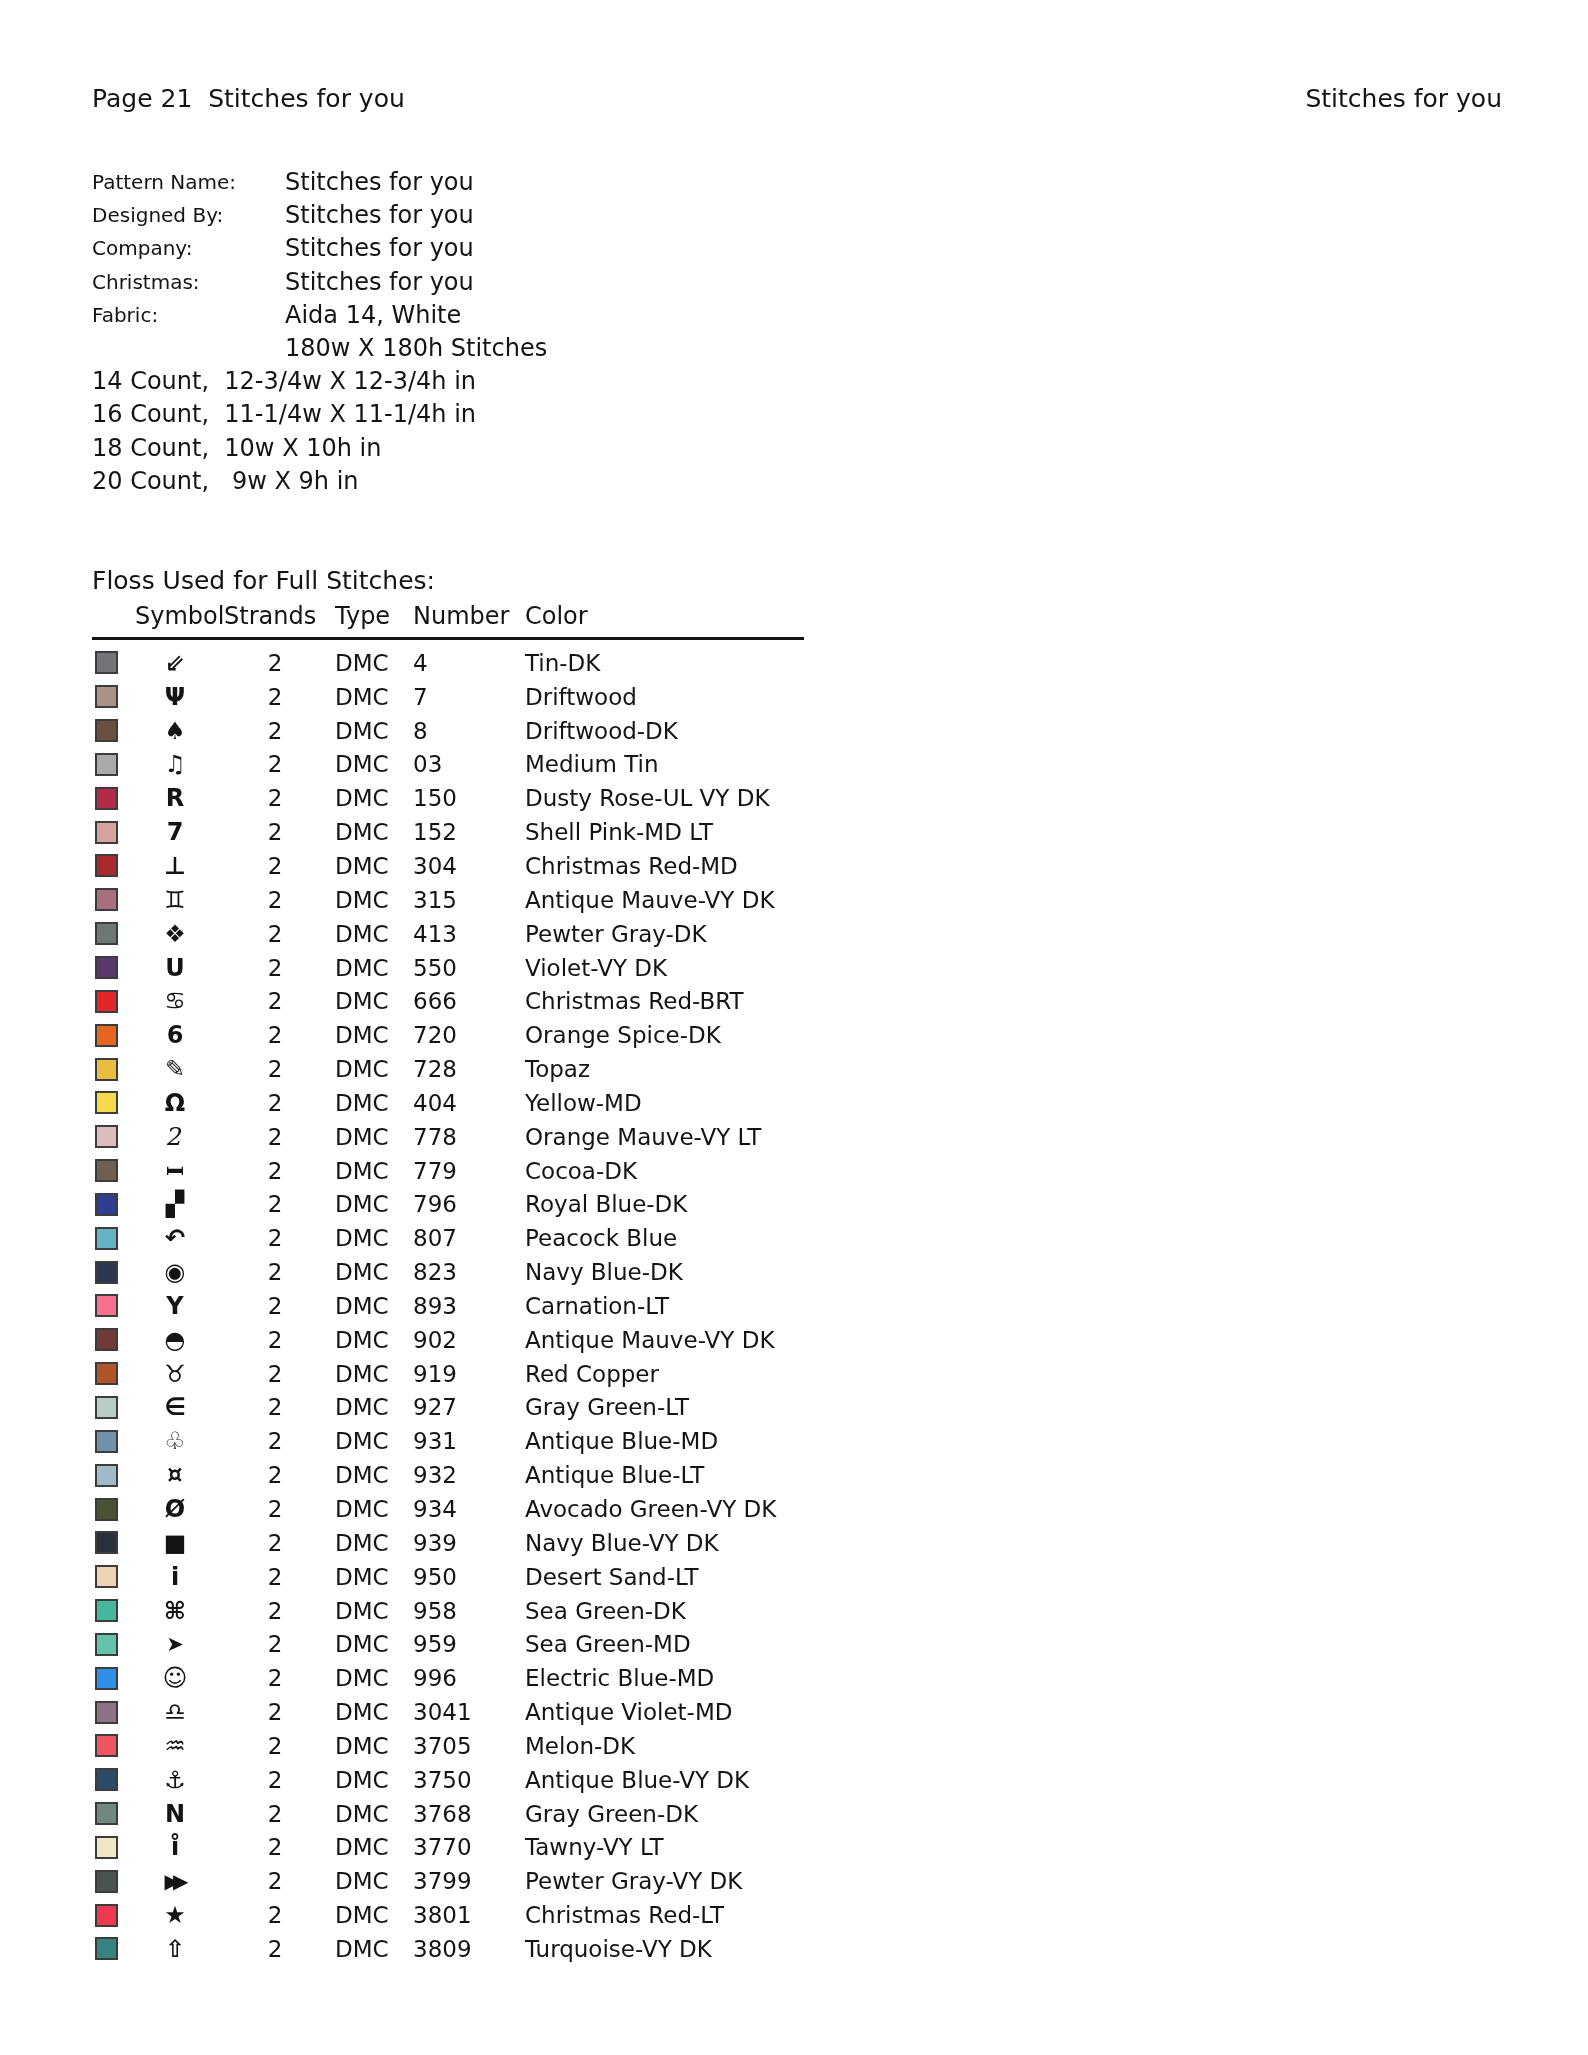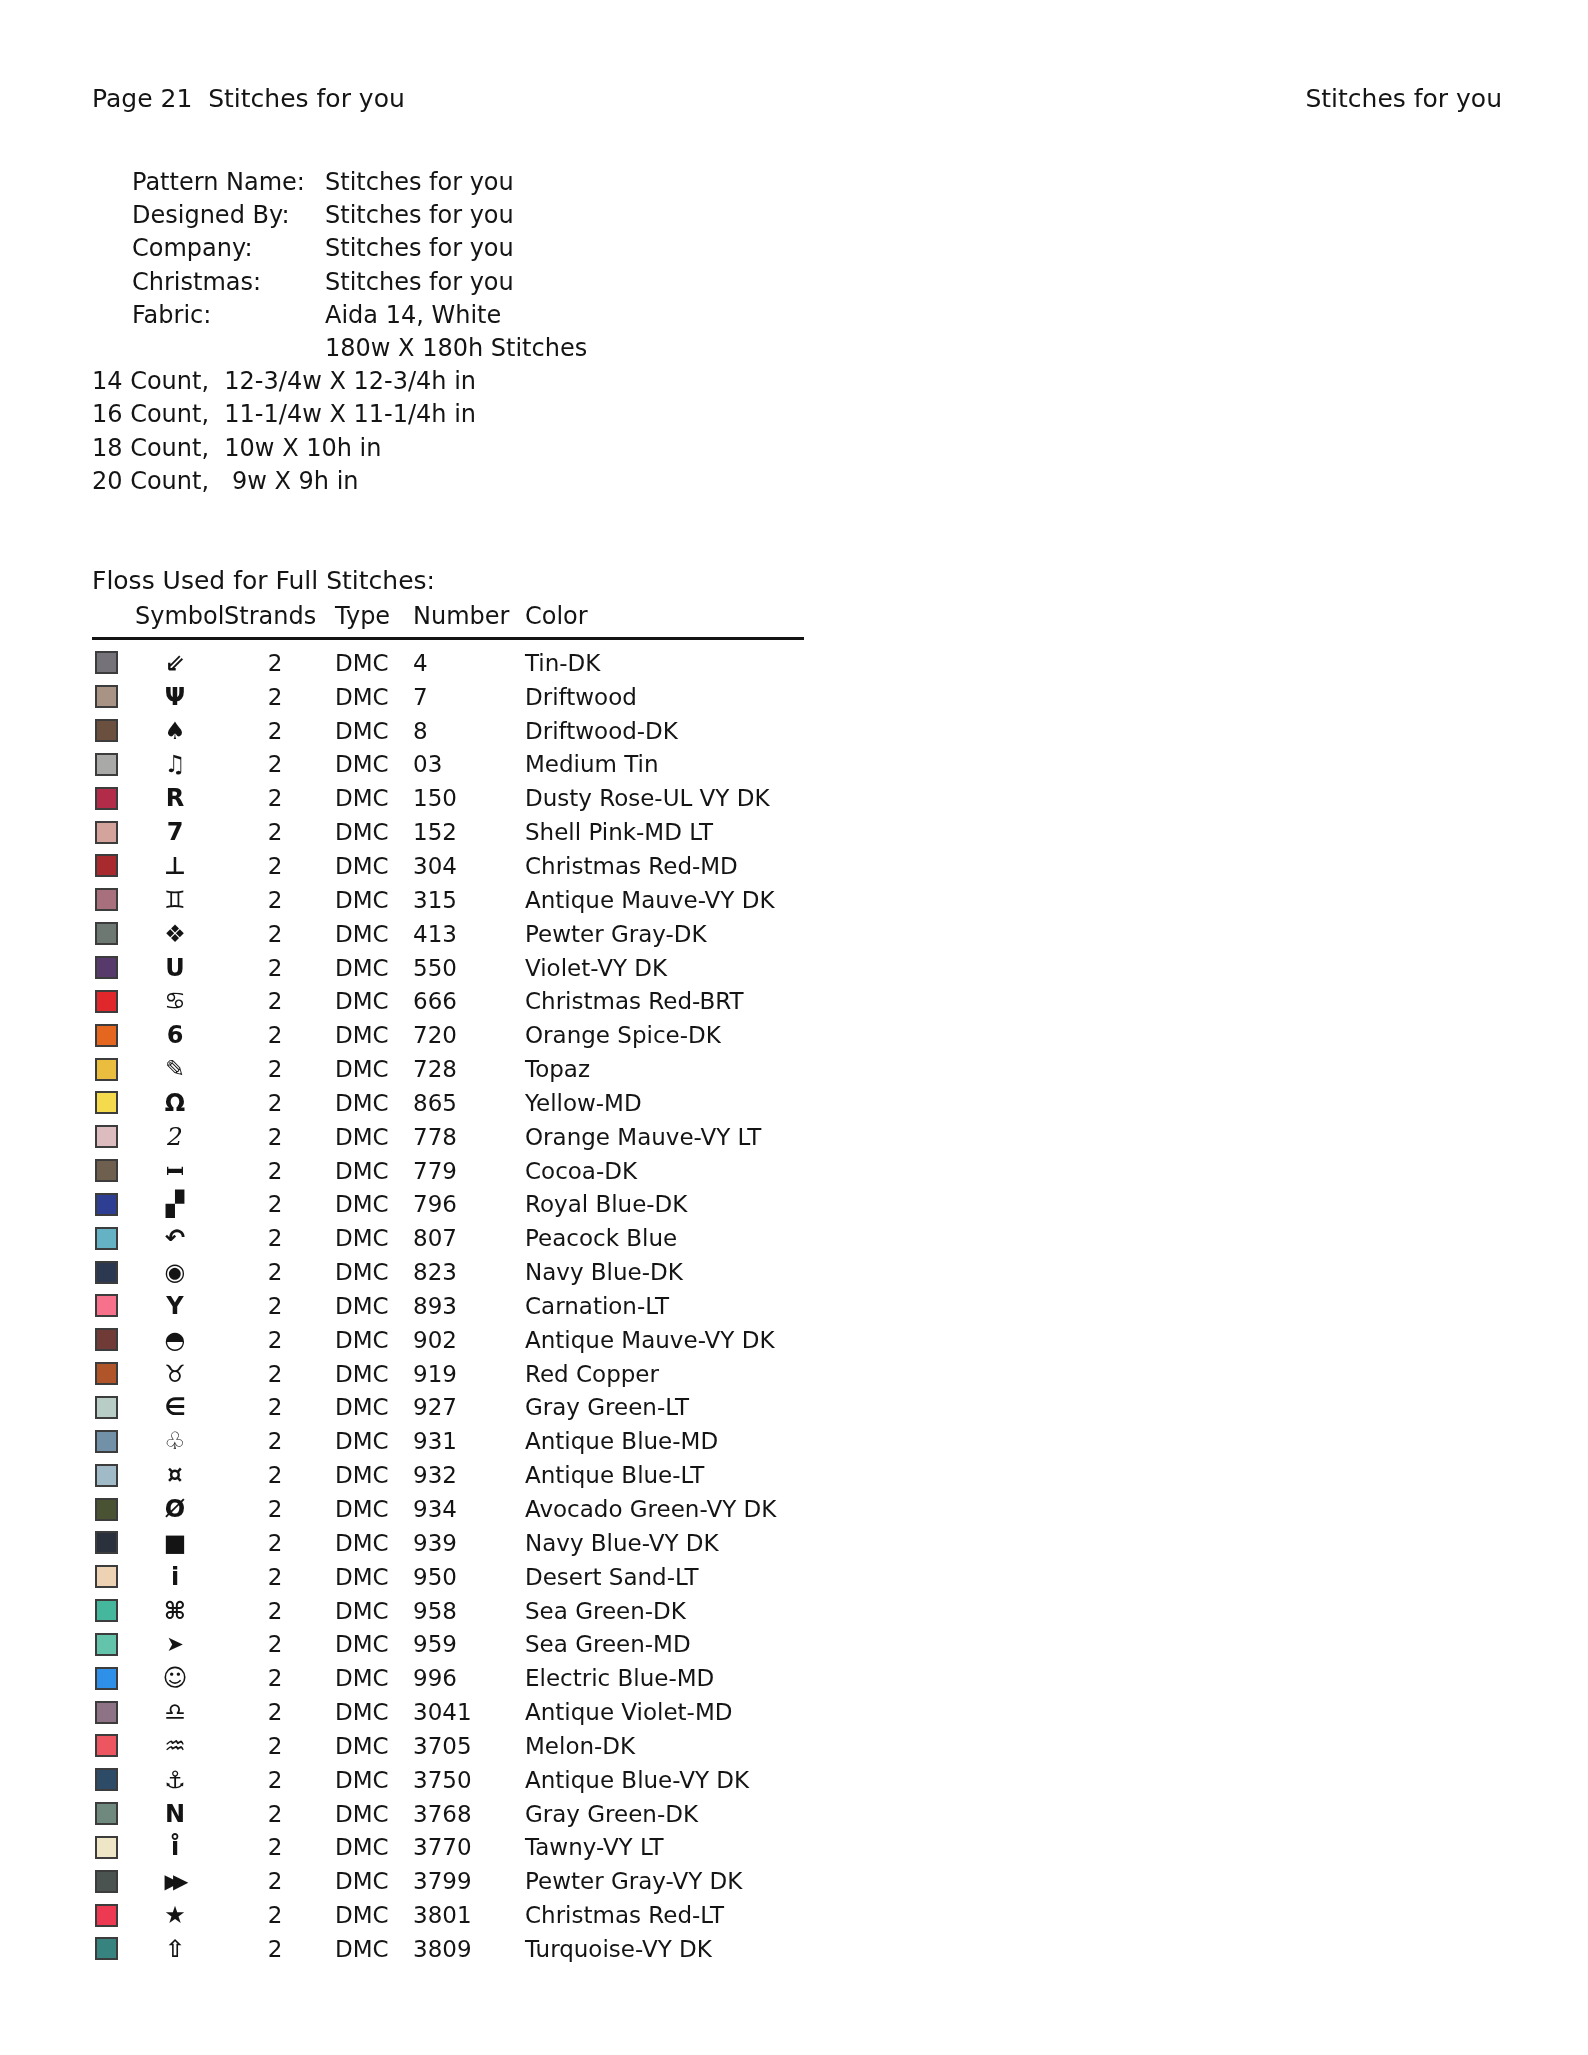--- a/index.html
+++ b/index.html
@@ -10,21 +10,21 @@
     font-family:"DejaVu Sans",sans-serif;
     color:#141414;
     overflow:hidden;
   }
   .hdr{position:absolute;top:84px;font-size:25px;white-space:pre;}
   .hdr-left{left:92px;}
   .hdr-right{right:86px;}
 
   .info{position:absolute;left:92px;top:166px;}
   .info-row{display:flex;}
-  .info-label{width:193px;font-size:24px;line-height:33.2px;white-space:pre;margin-left:40px;}
+  .info-label{width:193px;font-size:20px;line-height:33.2px;white-space:pre;}
   .info-values{font-size:24px;line-height:33.2px;}
   .info-value{white-space:pre;}
 
   .floss-title{position:absolute;left:92px;top:566px;font-size:25px;}
 
   .floss-header{
     position:absolute;left:92px;top:602px;width:712px;
     display:grid;grid-template-columns:43px 80px 120px 78px 112px auto;
     font-size:24px;padding-bottom:7px;border-bottom:3px solid #141414;
   }
@@ -257,21 +257,21 @@
     <div class="cell c-color">Topaz</div>
   </div>
 
   <div class="floss-row">
     <div class="cell c-swatch">
       <span class="swatch" style="background: rgb(244, 218, 76);"></span>
     </div>
     <div class="cell c-symbol">Ω</div>
     <div class="cell c-strands">2</div>
     <div class="cell c-type">DMC</div>
-    <div class="cell c-number">865</div>
+    <div class="cell c-number">404</div>
     <div class="cell c-color">Yellow-MD</div>
   </div>
 
   <div class="floss-row">
     <div class="cell c-swatch">
       <span class="swatch" style="background: rgb(221, 188, 192);"></span>
     </div>
     <div class="cell c-symbol sym-italic">2</div>
     <div class="cell c-strands">2</div>
     <div class="cell c-type">DMC</div>

